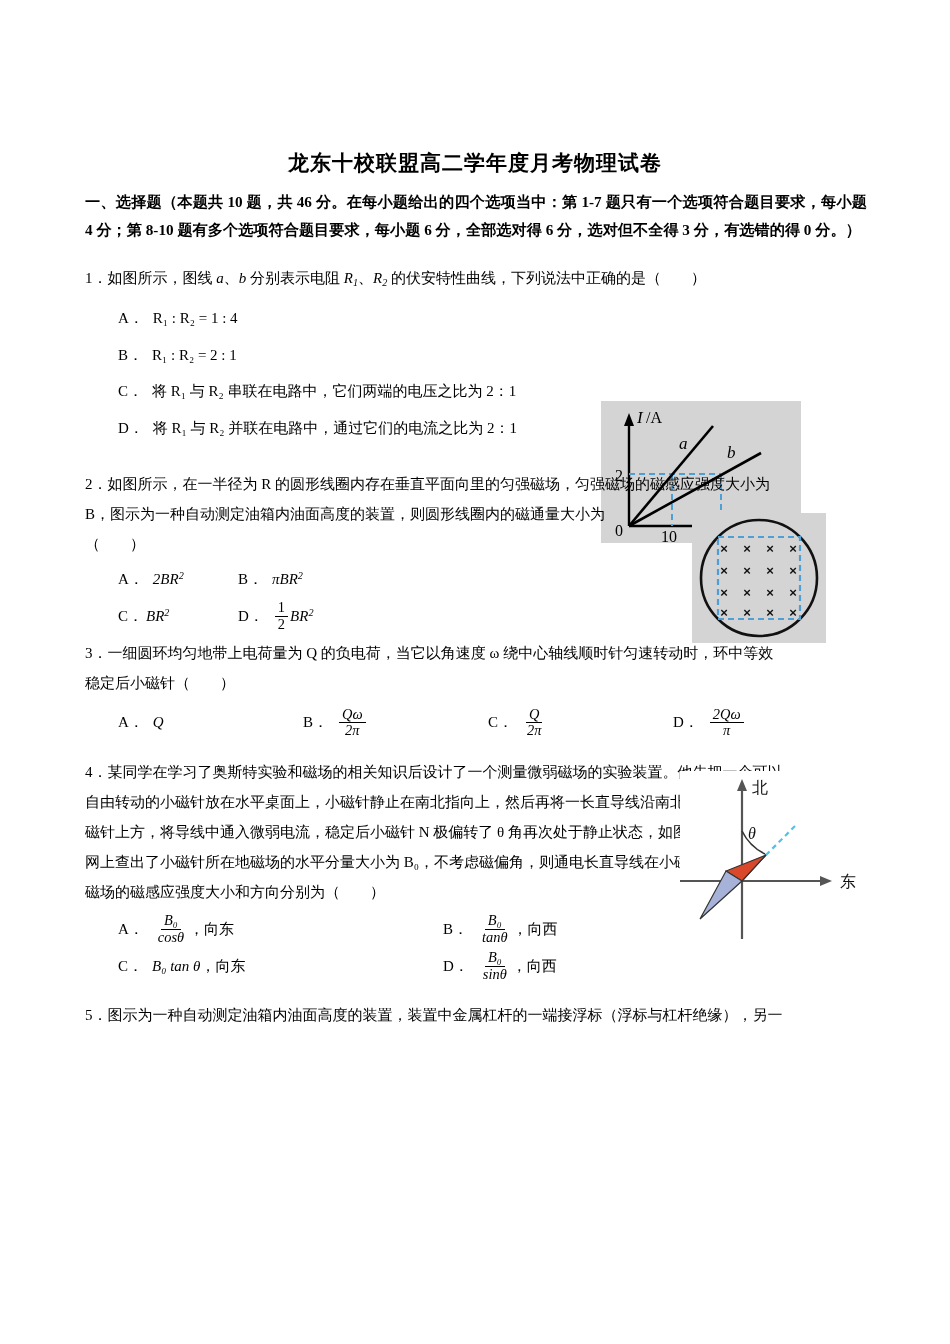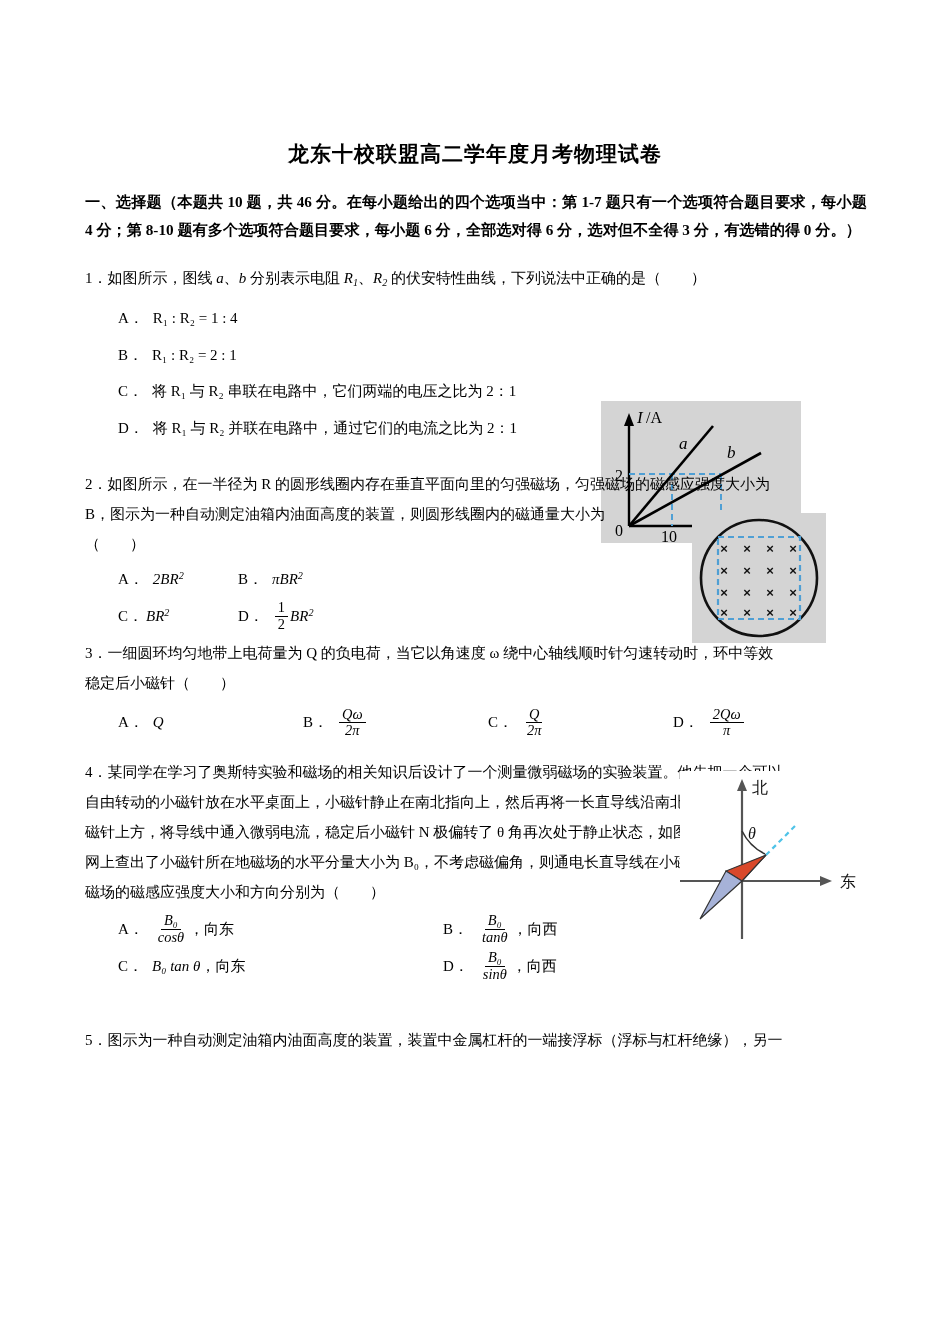--- a/index.html
+++ b/index.html
@@ -8,21 +8,21 @@
     width:950px;height:1344px;
     background:#ffffff;
     font-family:"Liberation Serif","DejaVu Serif",serif;
     color:#000;
     overflow:hidden;
     position:relative;
   }
   .page{
     position:relative;
     width:950px;height:1344px;
-    padding:0;
+    padding:9px;
     box-sizing:border-box;
   }
   .doc-title{
     text-align:center;
     font-size:21px;
     font-weight:bold;
     letter-spacing:1px;
     margin:0;
     padding-top:140px;
     font-family:"Liberation Serif","DejaVu Serif",serif;
@@ -329,20 +329,20 @@
           <polygon points="62,110 20,148 46,100" fill="#a6b2d8" stroke="#333" stroke-width="1.2"></polygon>
           <polygon points="62,110 20,148 72,97" fill="#a6b2d8" stroke="#333" stroke-width="1.2" opacity="0"></polygon>
 
           <text x="72" y="22" font-family="Liberation Serif, serif" font-size="16" fill="#111">北</text>
           <text x="160" y="116" font-family="Liberation Serif, serif" font-size="16" fill="#111">东</text>
           <text x="68" y="68" font-family="Liberation Serif, serif" font-size="16" font-style="italic" fill="#111">θ</text>
         </svg>
       </div>
     </div>
 
-    <div class="q-block" style="margin-top:40px;">
+    <div class="q-block" style="margin-top:15px;">
       <p class="q-stem">
         <span>5．</span><span>图示为一种自动测定油箱内油面高度的装置，装置中金属杠杆的一端接浮标（浮标与杠杆绝缘），另一</span>
       </p>
     </div>
 
   </div>
 </div>
 
 </body></html>

